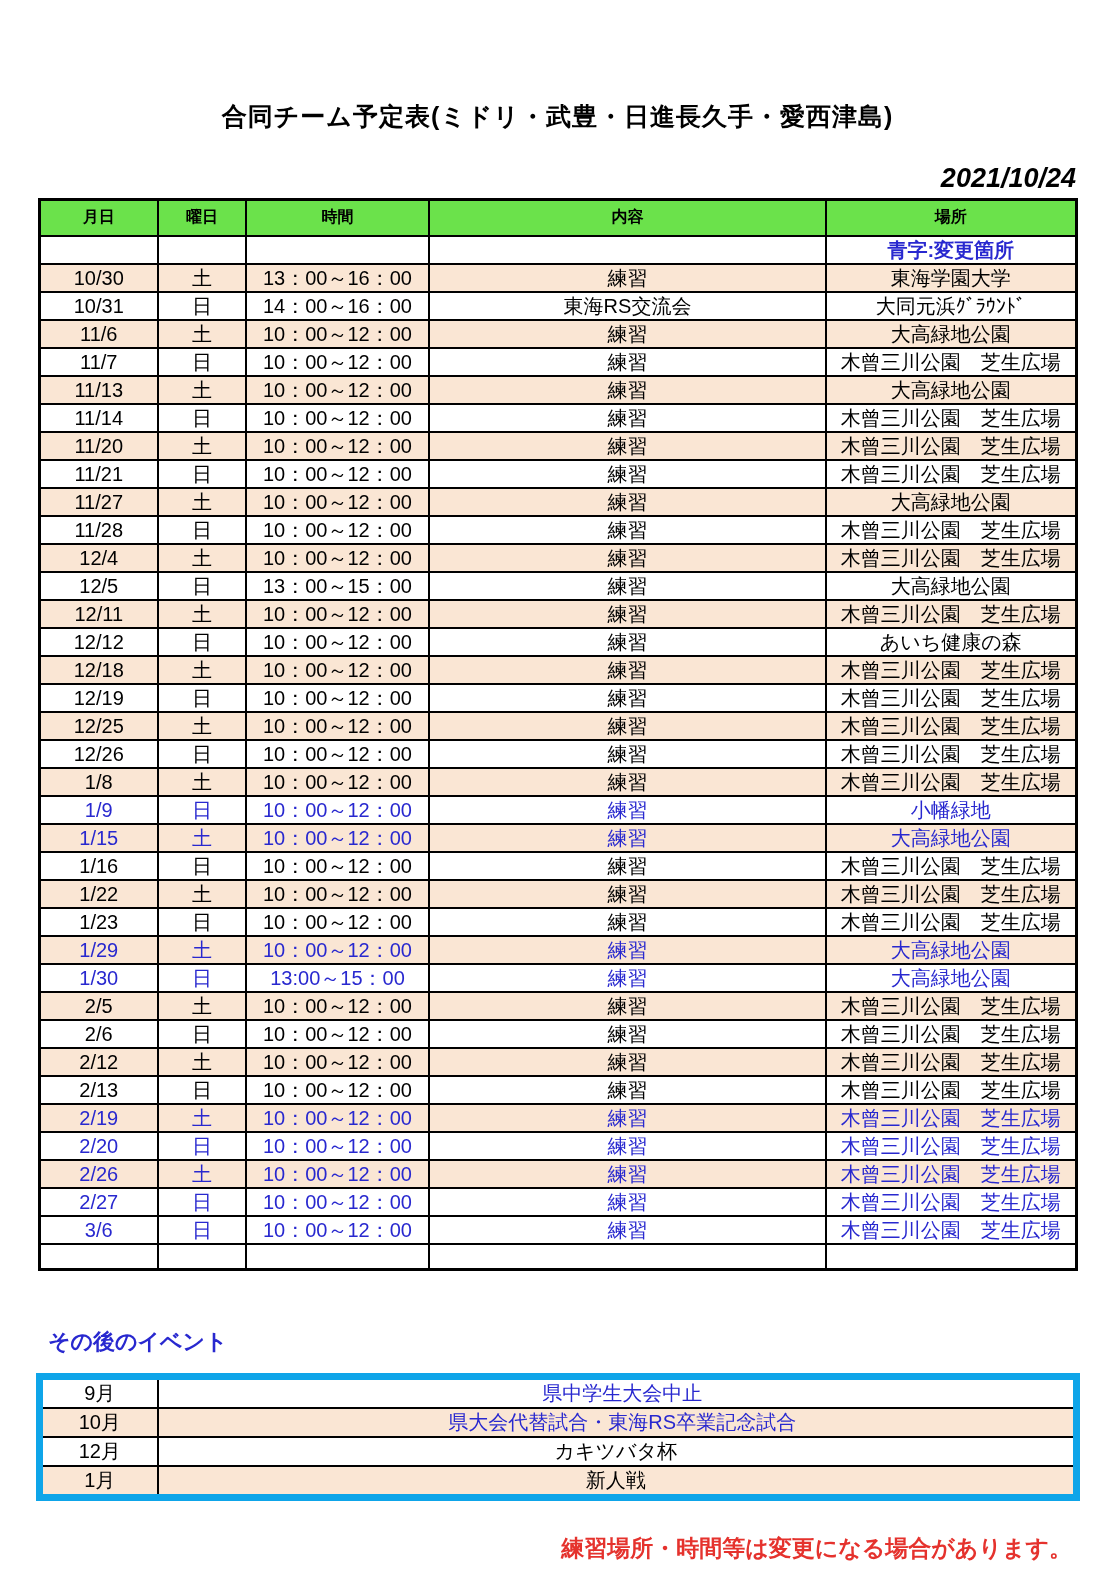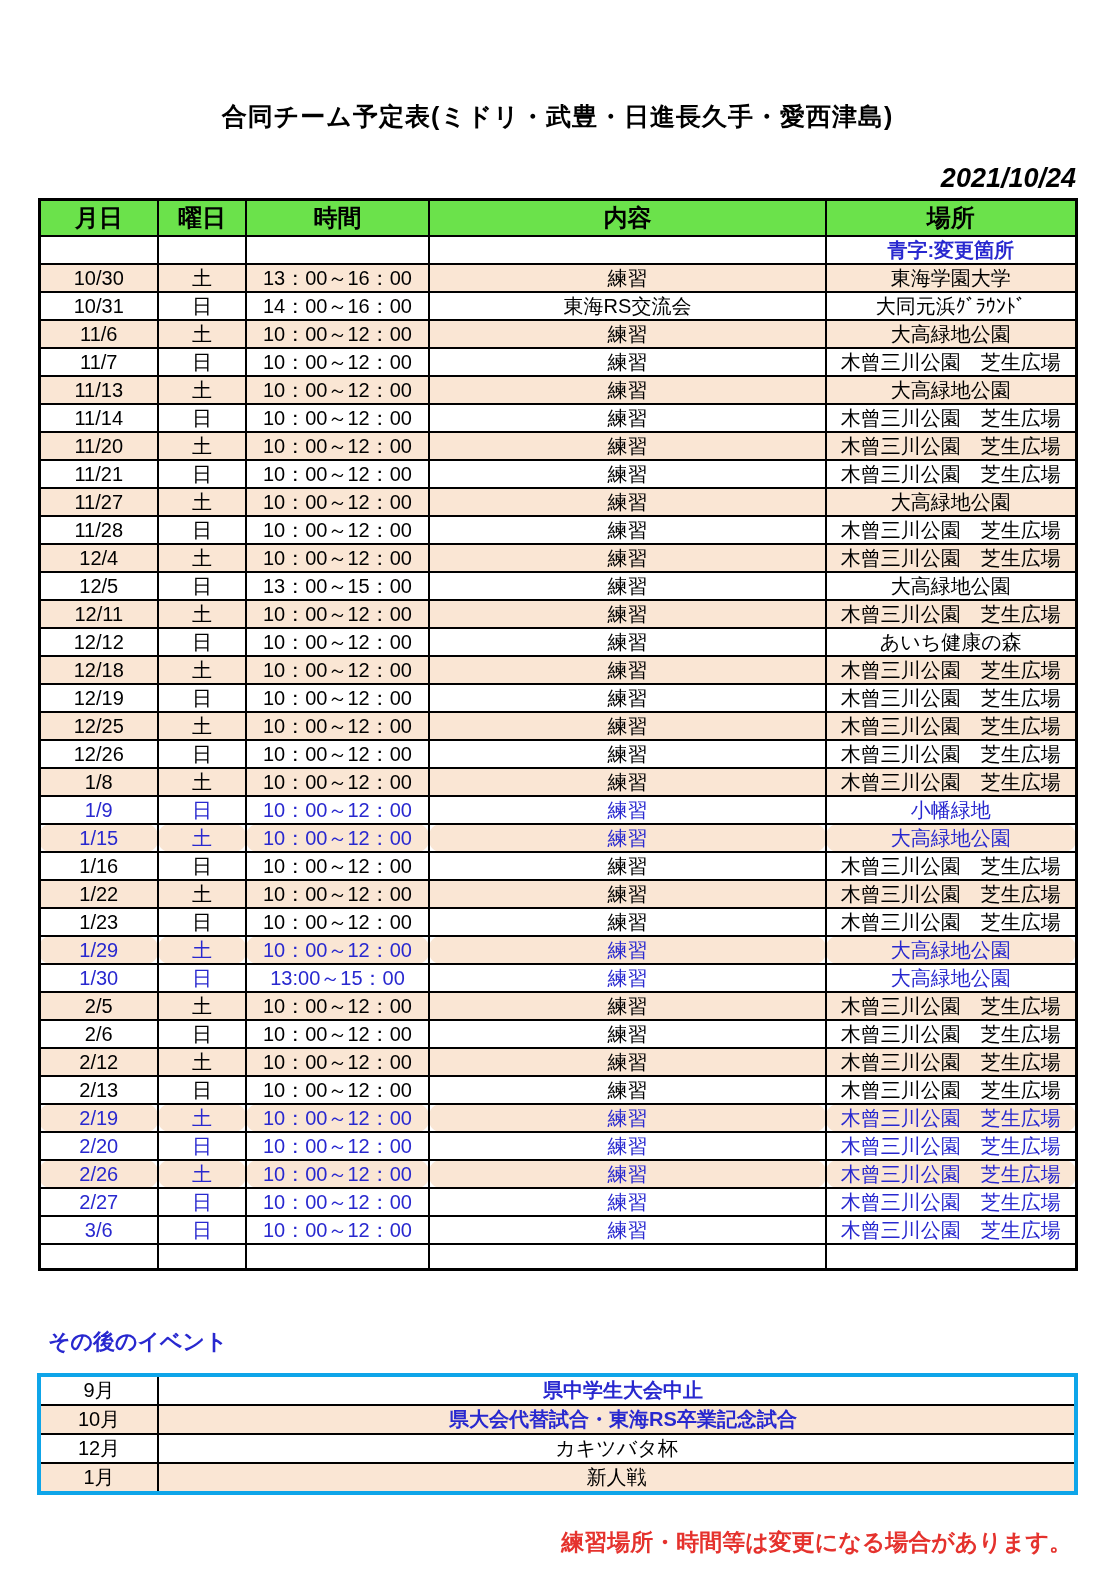--- a/index.html
+++ b/index.html
@@ -38,66 +38,66 @@
     width:1037px;
     margin:4px auto 0 auto;
     border-collapse:collapse;
     border:3px solid #000;
     table-layout:fixed;
   }
   table.schedule th{
     background:var(--green);
     border:2px solid #000;
     height:36px;
-    font-size:24px;
+    font-size:16px;
     font-weight:bold;
     padding:0;
   }
   table.schedule td{
     border:2px solid #000;
     height:26px;
     line-height:26px;
     font-size:20px;
     text-align:center;
     padding:0;
     white-space:nowrap;
     overflow:hidden;
   }
   tr.peach td{background:var(--peach);}
-  tr.blue td{color:var(--blue);border-radius:12px;}
+  tr.blue td{color:var(--blue);}
   td.note-cell{
     color:var(--blue);
     font-weight:bold;
     font-size:18px;
   }
   .events-heading{
     margin:56px 0 0 48px;
     color:var(--blue);
     font-weight:bold;
     font-size:22px;
   }
   table.events{
     width:1037px;
     margin:16px auto 0 auto;
     border-collapse:collapse;
-    border:4px solid #0ea5e9;
+    border:7px solid #0ea5e9;
     table-layout:fixed;
   }
   table.events td{
     border:2px solid #000;
     height:27px;
     line-height:27px;
     font-size:20px;
     text-align:center;
     padding:0;
     white-space:nowrap;
     overflow:hidden;
   }
   table.events tr.peach td{background:var(--peach);}
-  table.events td.event-cell.blue-text{color:var(--blue);font-weight:bold;padding-left:13px;}
+  table.events td.event-cell.blue-text{color:var(--blue);font-weight:normal;padding-left:13px;}
   .footer-note{
     margin-top:32px;
     text-align:right;
     padding-right:43px;
     color:var(--red);
     font-weight:bold;
     font-size:23px;
   }
 </style>
 </head>

